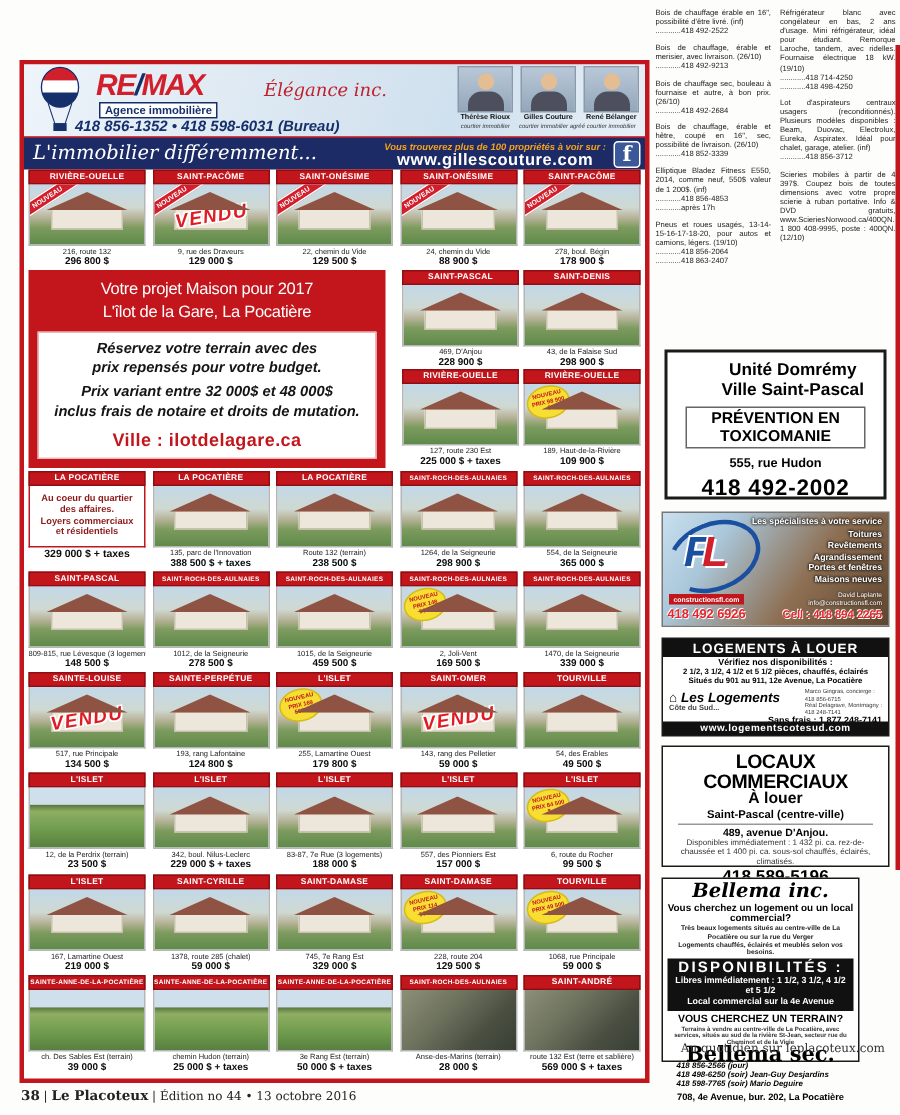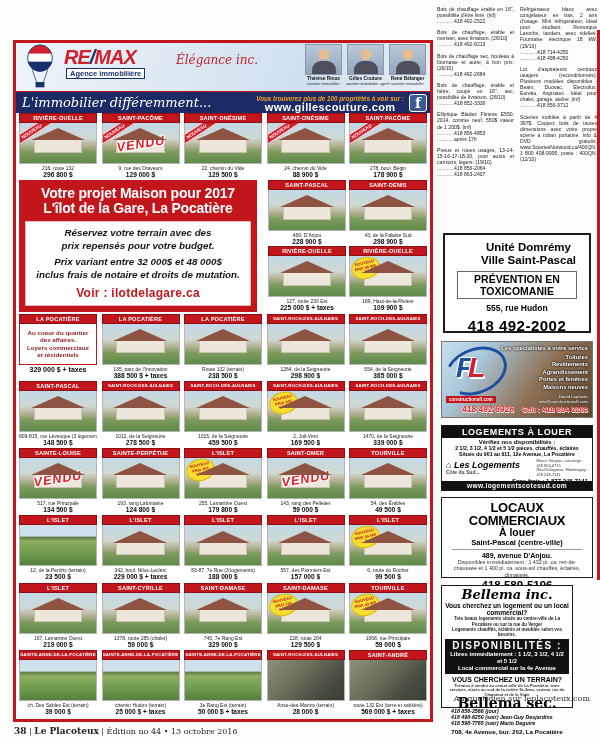--- a/index.html
+++ b/index.html
@@ -49,21 +49,21 @@
   .card-textbody{height:41px;border:1px solid #c3161c;border-top:none;box-sizing:border-box;display:flex;flex-direction:column;align-items:center;justify-content:center;font-size:6.2px;font-weight:bold;color:#8d1a1a;line-height:7.5px;text-align:center;}
   .text-price{font-size:7px;}
   .ribbon{position:absolute;left:-16px;top:4px;transform:rotate(-33deg);background:#d21f2c;color:#fff;font-size:4.6px;font-weight:bold;padding:1px 15px;border:1px solid #fff;white-space:nowrap;}
   .vendu{position:absolute;left:0;right:0;top:34%;text-align:center;transform:rotate(-9deg);color:#e01b23;font-weight:bold;font-style:italic;font-size:12.5px;letter-spacing:1px;text-shadow:-1px -1px 0 #fff,1px -1px 0 #fff,-1px 1px 0 #fff,1px 1px 0 #fff;}
   .badge{position:absolute;left:2px;top:2px;width:27px;height:20px;border-radius:50%;background:#f6de33;color:#c3161c;font-size:3.9px;font-weight:bold;display:flex;align-items:center;justify-content:center;text-align:center;transform:rotate(-13deg);line-height:4.4px;padding:2px;box-sizing:border-box;box-shadow:0 0 0 1px #d8ba16;}
 
   
   .promo-row{display:flex;justify-content:space-between;}
   .promo-side{width:159px;display:flex;flex-direction:column;justify-content:space-between;}
   .promo-box{width:238px;background:#c3161c;display:flex;flex-direction:column;box-sizing:border-box;padding-top:6px;}
-  .promo-t{color:#fff;font-weight:bold;font-size:14px;text-align:center;line-height:15px;letter-spacing:-.2px;}
+  .promo-t{color:#fff;font-weight:normal;font-size:11px;text-align:center;line-height:15px;letter-spacing:-.2px;}
   .promo-panel{background:#fff;margin:5px 6px 6px;flex:1;display:flex;flex-direction:column;justify-content:center;box-shadow:inset 0 0 0 1px #e8b9ba;}
   .promo-b{font-size:9.8px;font-weight:bold;color:#141414;text-align:center;line-height:12.5px;font-style:italic;}
   .promo-b.gap{margin-top:4px;}
   .promo-cta{font-size:12px;font-weight:bold;color:#c3161c;text-align:center;margin-top:5px;letter-spacing:.3px;}
 
   
   .classifieds{position:absolute;left:437px;top:6px;width:160px;display:flex;gap:6px;}
   .cl-col{width:77px;}
   .cl-item{margin-bottom:5px;}
   .cl-text{font-size:5.1px;line-height:6.1px;color:#1c1c1c;text-align:justify;display:block;}
@@ -75,21 +75,21 @@
   .dom-addr{font-size:8.5px;font-weight:bold;margin-top:4px;}
   .dom-phone{font-size:15px;font-weight:bold;margin-top:4px;letter-spacing:.5px;}
 
   .box-fl{position:absolute;left:441px;top:341px;width:152px;height:77px;background:linear-gradient(125deg,#c8dfee 0%,#aac7da 25%,#8d6f53 62%,#5f4630 100%);overflow:hidden;box-sizing:border-box;border:1px solid #777;}
   .fl-swoosh{position:absolute;left:2px;top:6px;width:58px;height:40px;border:3px solid #1b50a0;border-left-color:transparent;border-radius:50%;transform:rotate(-22deg);}
   .fl-logo{position:absolute;left:14px;top:12px;font-size:28px;font-weight:bold;font-style:italic;line-height:28px;text-shadow:1.5px 1.5px 0 #fff,-1px -1px 0 #fff;}
   .fl-f{color:#1b50a0;} .fl-l{color:#d21f2c;margin-left:-5px;}
   .fl-tag{position:absolute;right:4px;top:3px;font-size:5.8px;font-weight:bold;color:#fff;text-shadow:0 0 2px #000,0 0 2px #000;}
   .fl-services{position:absolute;right:4px;top:12px;text-align:right;font-size:5.8px;font-weight:bold;color:#fff;line-height:7.4px;text-shadow:0 0 2px #000,0 0 2px #000;}
   .fl-site{position:absolute;left:4px;bottom:14px;background:#c3161c;color:#fff;font-size:4.6px;font-weight:bold;padding:1px 3px;}
-  .fl-phone{position:absolute;left:20px;bottom:3px;color:#e8252c;font-weight:bold;font-size:8.5px;text-shadow:.5px .5px 0 #fff,-.5px -.5px 0 #fff;}
+  .fl-phone{position:absolute;left:3px;bottom:3px;color:#e8252c;font-weight:bold;font-size:8.5px;text-shadow:.5px .5px 0 #fff,-.5px -.5px 0 #fff;}
   .fl-contact{position:absolute;right:4px;bottom:13px;font-size:4.4px;color:#fff;text-align:right;line-height:5px;text-shadow:0 0 2px #000;}
   .fl-cell{position:absolute;right:4px;bottom:3px;color:#e8252c;font-weight:bold;font-size:7.5px;text-shadow:.5px .5px 0 #fff,-.5px -.5px 0 #fff;}
 
   .box-logements{position:absolute;left:441px;top:425px;width:152px;height:66px;border:1px solid #1a1a1a;box-sizing:border-box;background:#fff;}
   .log-header{background:#111;color:#fff;font-weight:bold;font-size:9px;text-align:center;padding:1px 0;letter-spacing:.6px;}
   .log-l1{font-size:5.9px;font-weight:bold;text-align:center;margin-top:1px;}
   .log-l2,.log-l3{font-size:5.2px;font-weight:bold;text-align:center;}
   .log-mid{display:flex;margin:2px 4px 0;align-items:center;}
   .log-logo{text-align:left;}
   .log-logo-1{font-size:9px;font-weight:bold;font-style:italic;line-height:8px;}
@@ -148,20 +148,21 @@
         <ellipse cx="20" cy="16" rx="14" ry="15" fill="none" stroke="#16306b" stroke-width="1"></ellipse>
         <line x1="11" y1="28" x2="16" y2="43" stroke="#16306b" stroke-width="0.8"></line>
         <line x1="29" y1="28" x2="24" y2="43" stroke="#16306b" stroke-width="0.8"></line>
         <rect x="15" y="43" width="10" height="6" fill="#16306b"></rect>
       </svg>
       <div class="brand-row">
         <span class="brand"><span>RE</span><span class="slash">/</span><span>MAX</span></span>
       </div>
       <div class="elegance">Élégance inc.</div>
       <div class="agence">Agence immobilière</div>
+      <div class="phones">418 856-1352 • 418 598-6031 (Bureau)</div>
       <div class="agents">
         <div class="agent">
           <div class="portrait"></div>
           <div class="agent-name">Thérèse Rioux</div>
           <div class="agent-role">courtier immobilier</div>
         </div>
         <div class="agent">
           <div class="portrait"></div>
           <div class="agent-name">Gilles Couture</div>
           <div class="agent-role">courtier immobilier agréé</div>
@@ -240,21 +241,21 @@
 
       <div class="promo-row">
         <div class="promo-box">
           <div class="promo-t">Votre projet Maison pour 2017</div>
           <div class="promo-t">L'îlot de la Gare, La Pocatière</div>
           <div class="promo-panel">
             <div class="promo-b">Réservez votre terrain avec des</div>
             <div class="promo-b">prix repensés pour votre budget.</div>
             <div class="promo-b gap">Prix variant entre 32 000$ et 48 000$</div>
             <div class="promo-b">inclus frais de notaire et droits de mutation.</div>
-            <div class="promo-cta">Voir : ilotdelagare.ca</div>
+            <div class="promo-cta">Ville : ilotdelagare.ca</div>
           </div>
         </div>
         <div class="promo-side">
           <div class="lrow">
               <div class="card">
                 <div class="card-city">SAINT-PASCAL</div>
                 <div class="card-photo p-house"></div>
                 <div class="card-caption">
                   <div class="card-addr">469, D'Anjou</div>
                   <div class="card-price">228 900 $</div>

